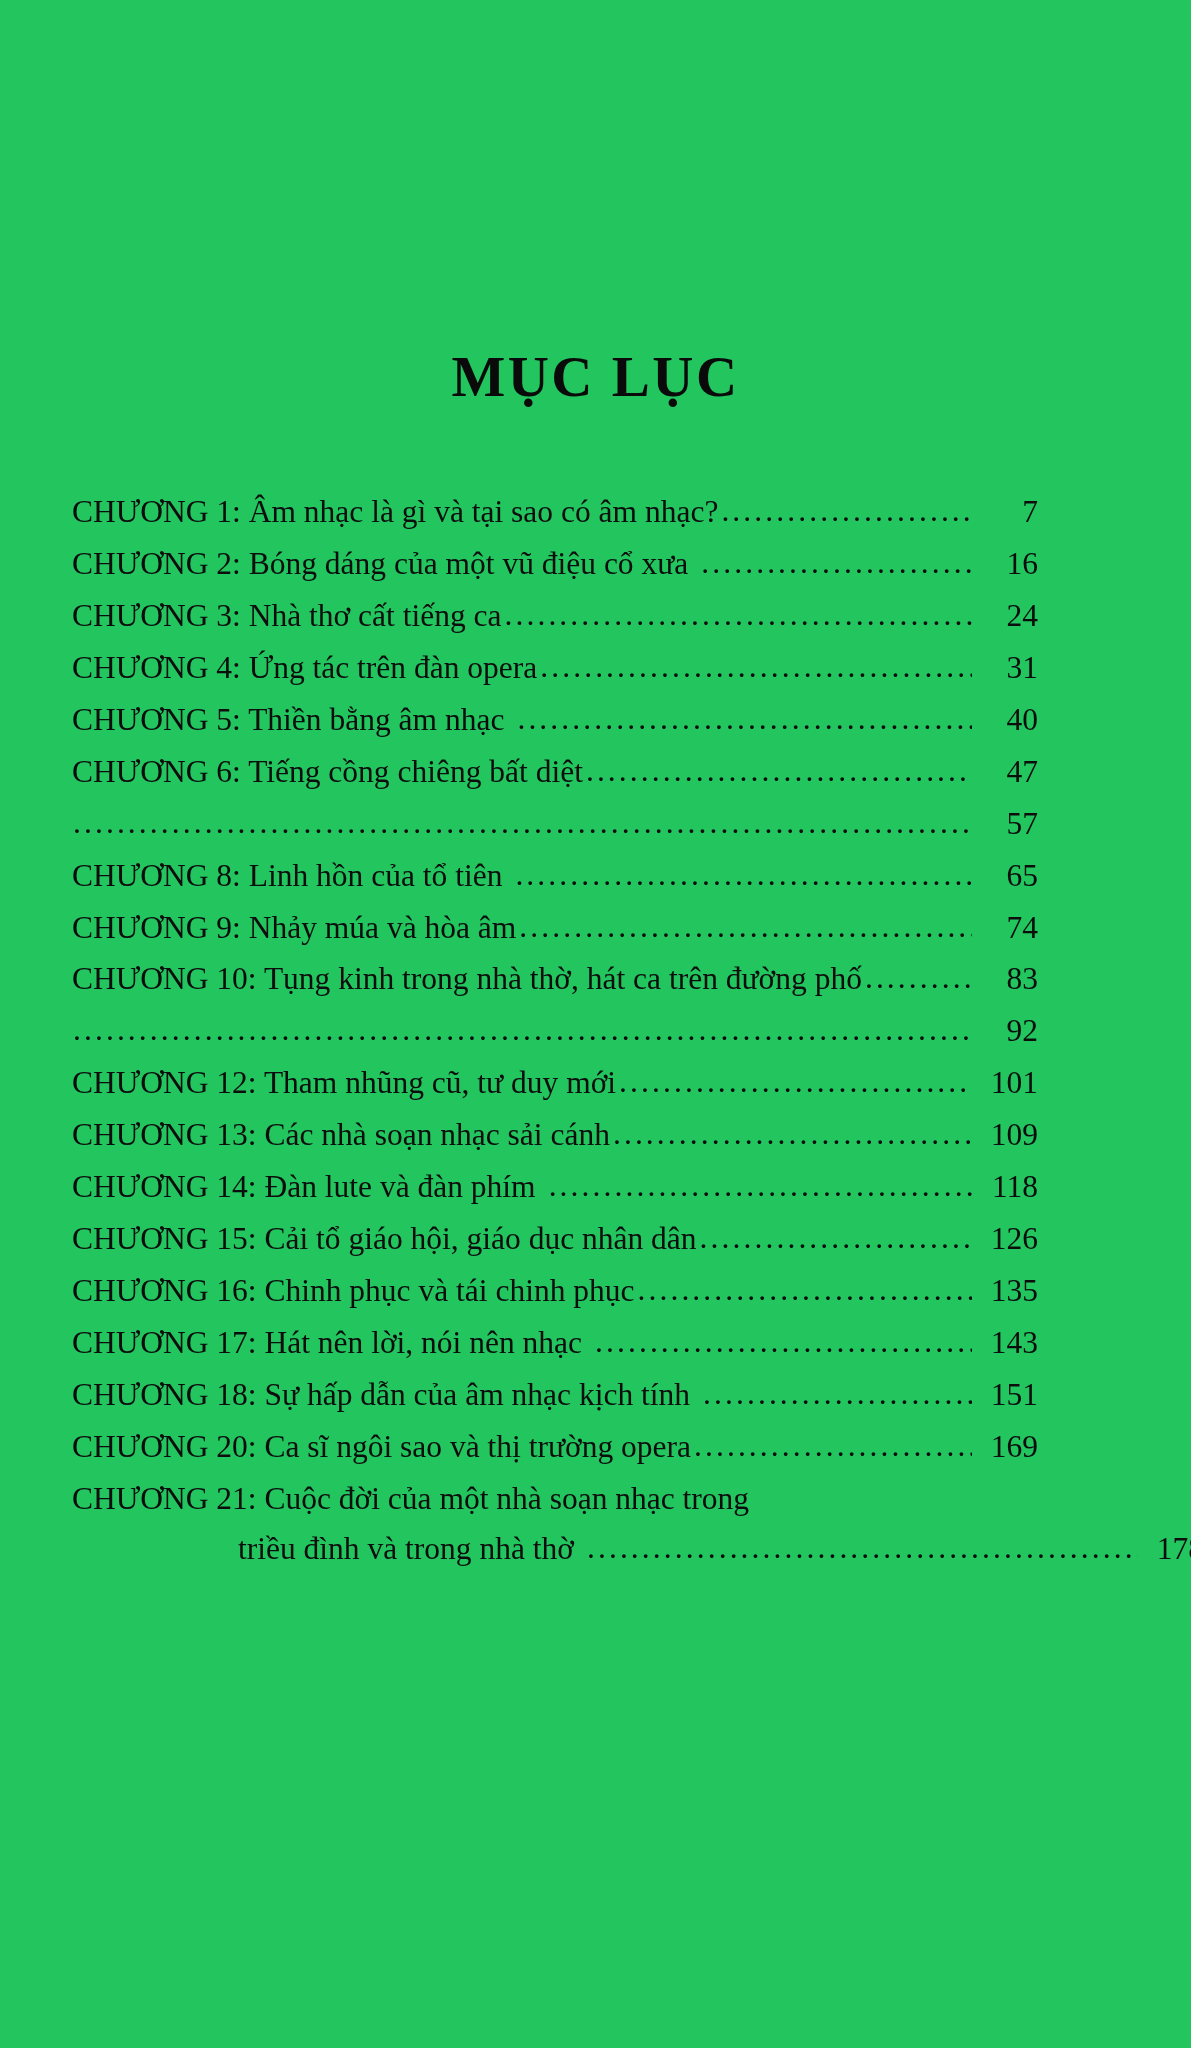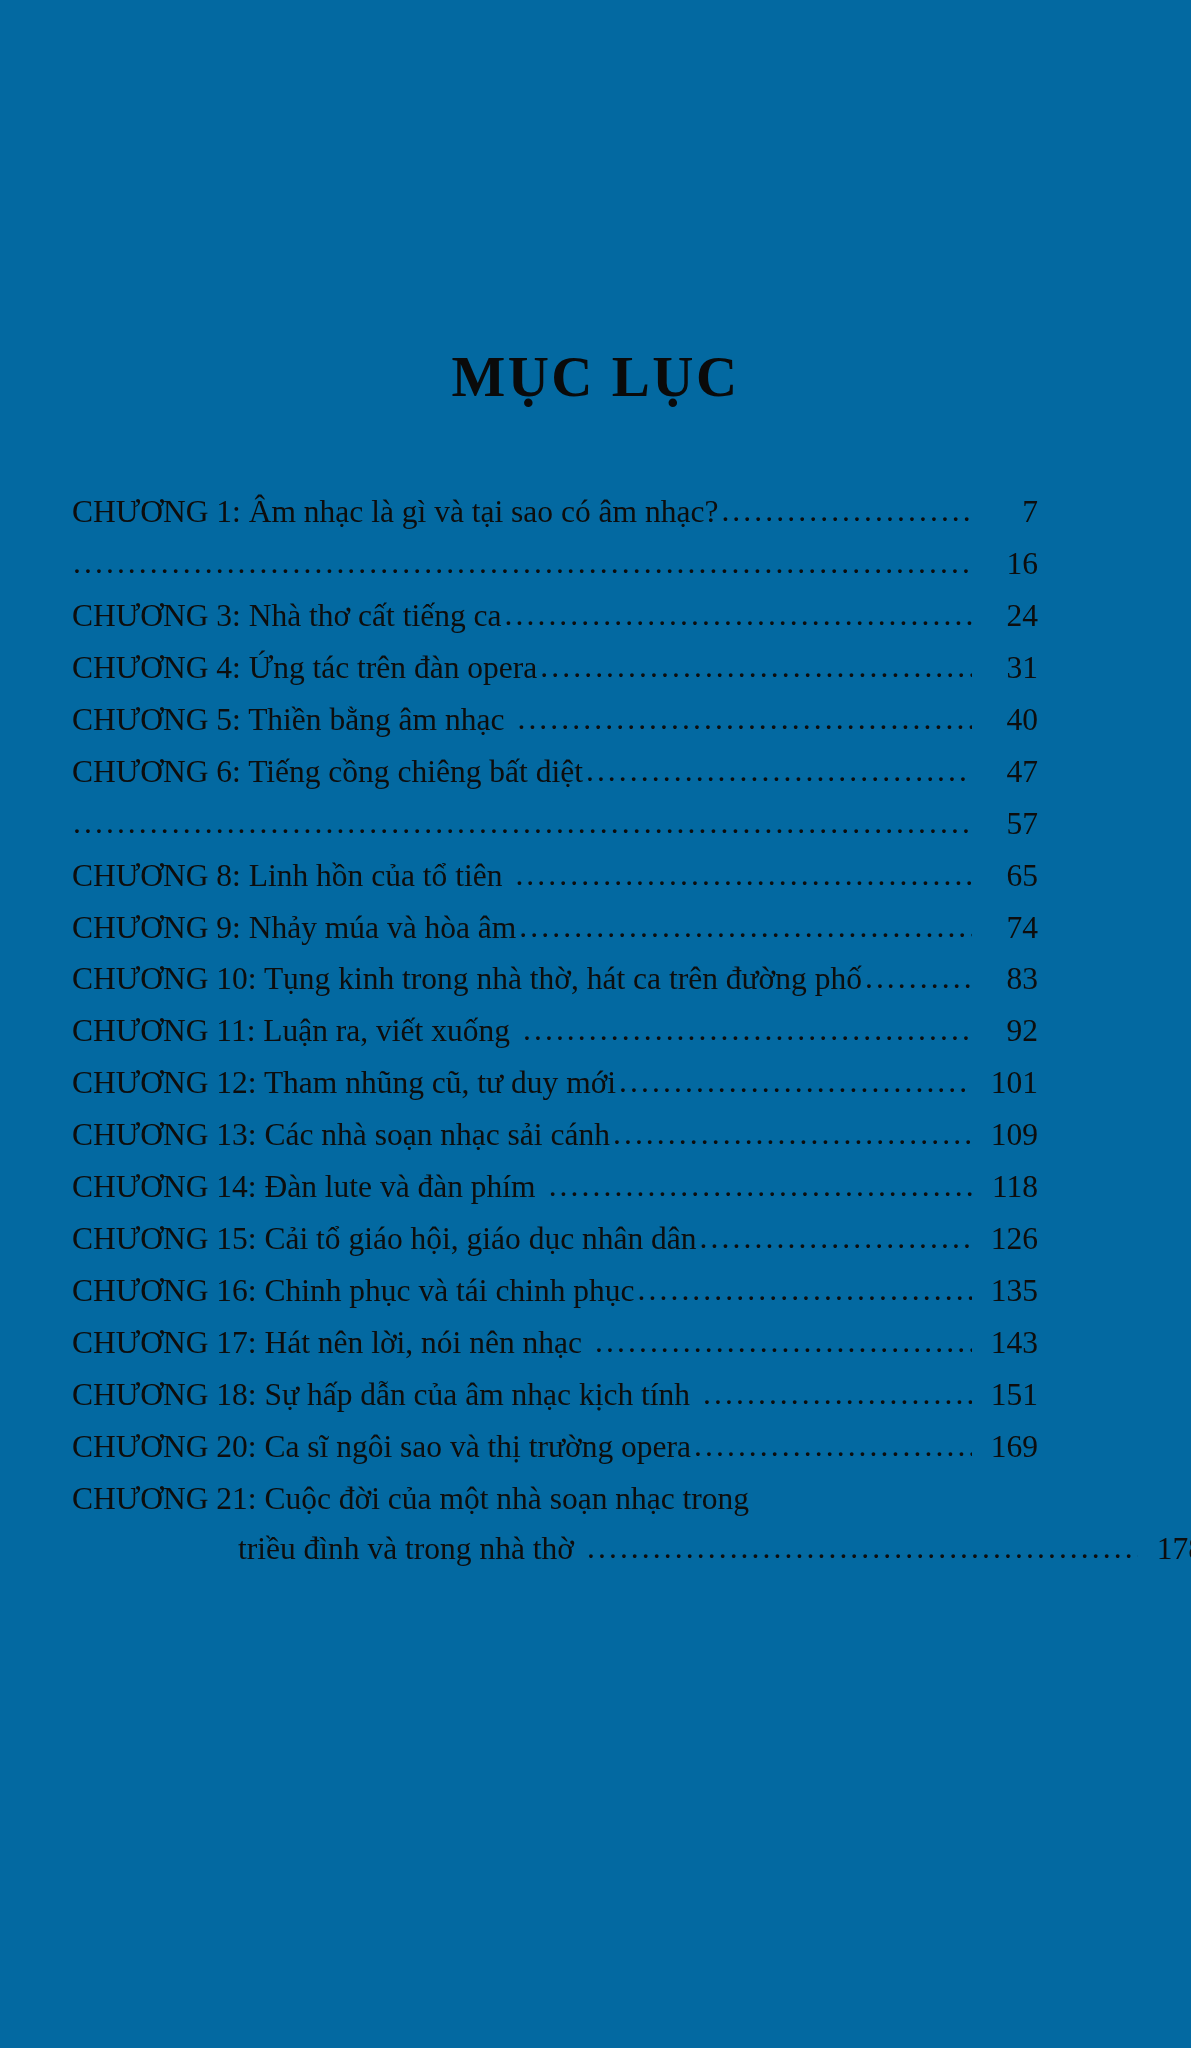--- a/index.html
+++ b/index.html
@@ -13,21 +13,21 @@
     height: 2048px;
     font-family: "Liberation Serif", "DejaVu Serif", serif;
     color: #101010;
     -webkit-font-smoothing: antialiased;
   }
 
   .page {
     position: relative;
     width: 1191px;
     height: 2048px;
-    background: #0369a1;
+    background: #22c55e;
     box-sizing: border-box;
     overflow: hidden;
   }
 
   
   .toc-title {
     position: absolute;
     top: 306px;
     left: 0;
     width: 1191px;
@@ -113,20 +113,21 @@
   <div class="toc-list">
       <div class="toc-entry">
         <div class="toc-line first">
           <span class="entry-title">CHƯƠNG 1: Âm nhạc là gì và tại sao có âm nhạc?</span>
           <span class="leader"></span>
           <span class="page-num">7</span>
         </div>
       </div>
       <div class="toc-entry">
         <div class="toc-line first gap-before">
+          <span class="entry-title">CHƯƠNG 2: Bóng dáng của một vũ điệu cổ xưa</span>
           <span class="leader"></span>
           <span class="page-num">16</span>
         </div>
       </div>
       <div class="toc-entry">
         <div class="toc-line first">
           <span class="entry-title">CHƯƠNG 3: Nhà thơ cất tiếng ca</span>
           <span class="leader"></span>
           <span class="page-num">24</span>
         </div>
@@ -174,21 +175,20 @@
       </div>
       <div class="toc-entry">
         <div class="toc-line first">
           <span class="entry-title">CHƯƠNG 10: Tụng kinh trong nhà thờ, hát ca trên đường phố</span>
           <span class="leader"></span>
           <span class="page-num">83</span>
         </div>
       </div>
       <div class="toc-entry">
         <div class="toc-line first gap-before">
-          <span class="entry-title">CHƯƠNG 11: Luận ra, viết xuống</span>
           <span class="leader"></span>
           <span class="page-num">92</span>
         </div>
       </div>
       <div class="toc-entry">
         <div class="toc-line first">
           <span class="entry-title">CHƯƠNG 12: Tham nhũng cũ, tư duy mới</span>
           <span class="leader"></span>
           <span class="page-num">101</span>
         </div>

